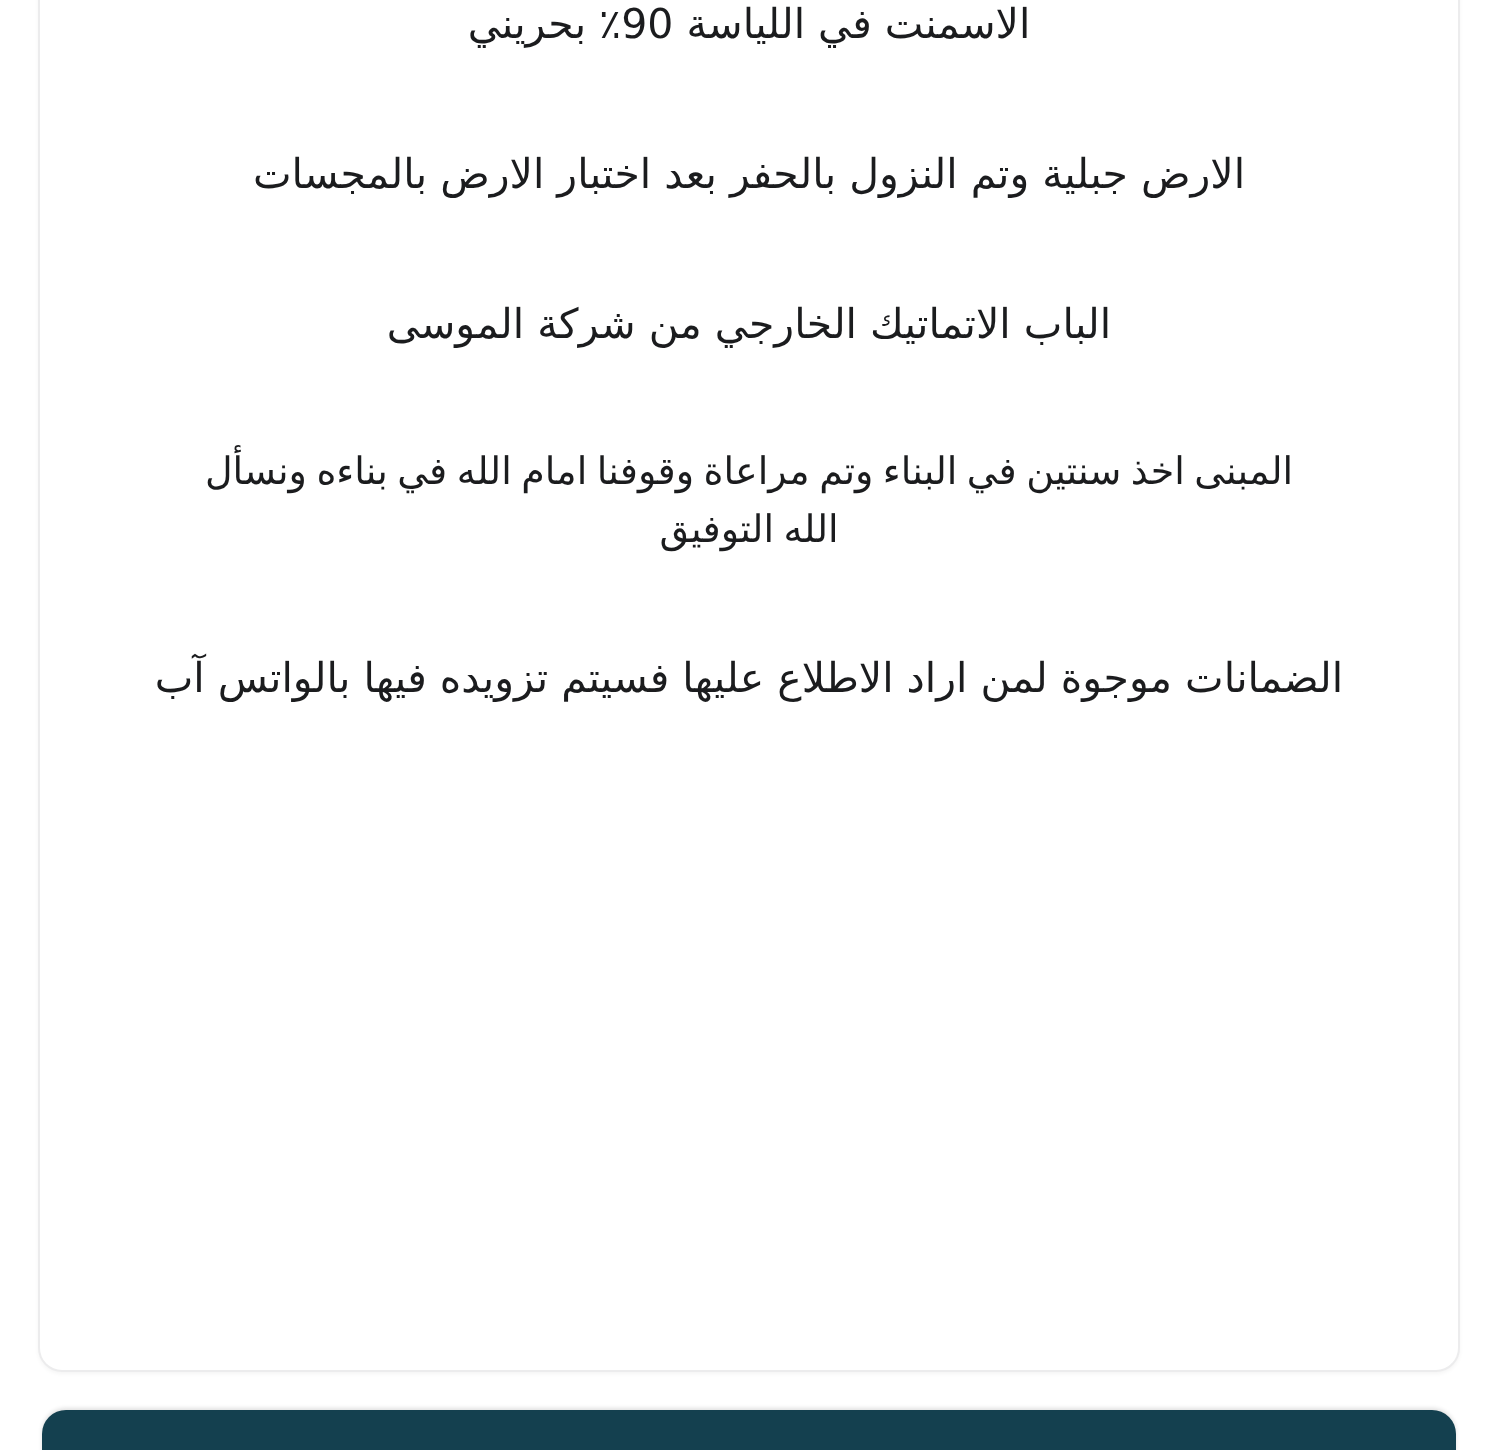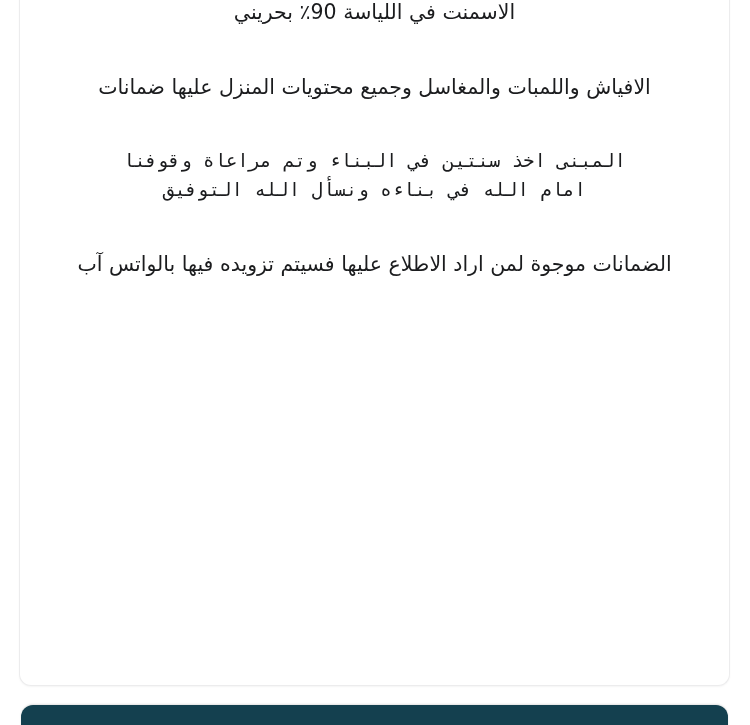--- a/index.html
+++ b/index.html
@@ -60,21 +60,21 @@
     unicode-bidi: isolate;
     white-space: normal;
   }
 
   .spec-line:first-child {
     margin-top: 0;
   }
 
   
   .spec-line.naskh {
-    font-family: Liberation Mono, monospace;
+    font-family: Liberation Serif, serif;
     font-size: 19px;
     line-height: 1.52;
     padding: 0 56px;
     margin-bottom: 44px;
   }
 
   .spec-line.last {
     margin-bottom: 0;
   }
 
@@ -103,25 +103,26 @@
 <body>
 
 <div id="screen">
 
   <div class="detail-card">
     <div class="card-body">
 
       <p class="spec-line">الاسمنت في اللياسة 90٪ بحريني</p>
 
 
+      <p class="spec-line">الارض جبلية وتم النزول بالحفر بعد اختبار الارض بالمجسات</p>
 
 
-      <p class="spec-line">الافياش واللمبات والمغاسل وجميع محتويات المنزل عليها ضمانات</p>
 
 
+      <p class="spec-line">الباب الاتماتيك الخارجي من شركة الموسى</p>
 
       <p class="spec-line naskh">المبنى اخذ سنتين في البناء وتم مراعاة وقوفنا امام الله في بناءه ونسأل الله التوفيق</p>
 
       <p class="spec-line last">الضمانات موجوة لمن اراد الاطلاع عليها فسيتم تزويده فيها بالواتس آب</p>
 
     </div>
   </div>
 
   <div class="bottom-bar">
     <span class="bottom-bar-label"></span>

